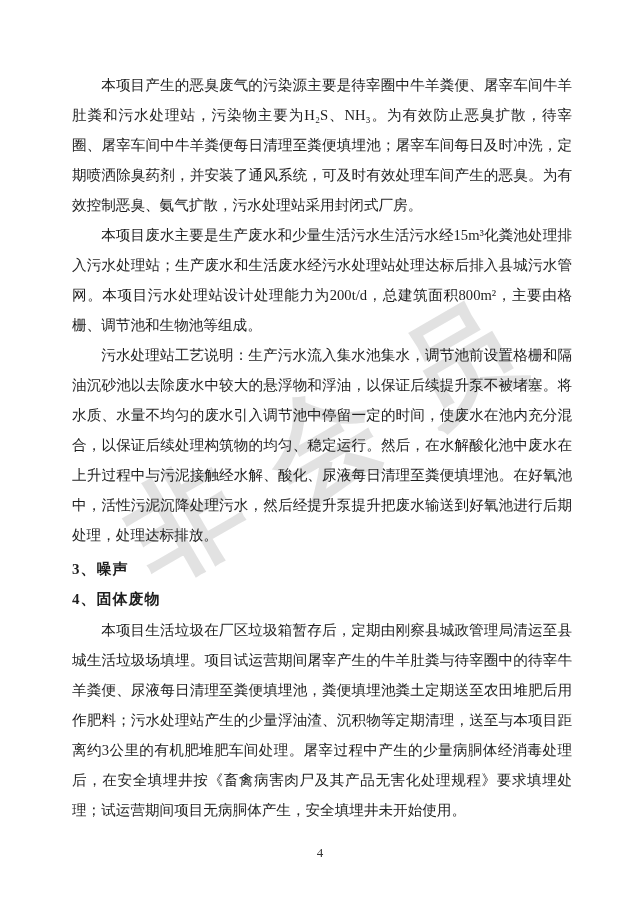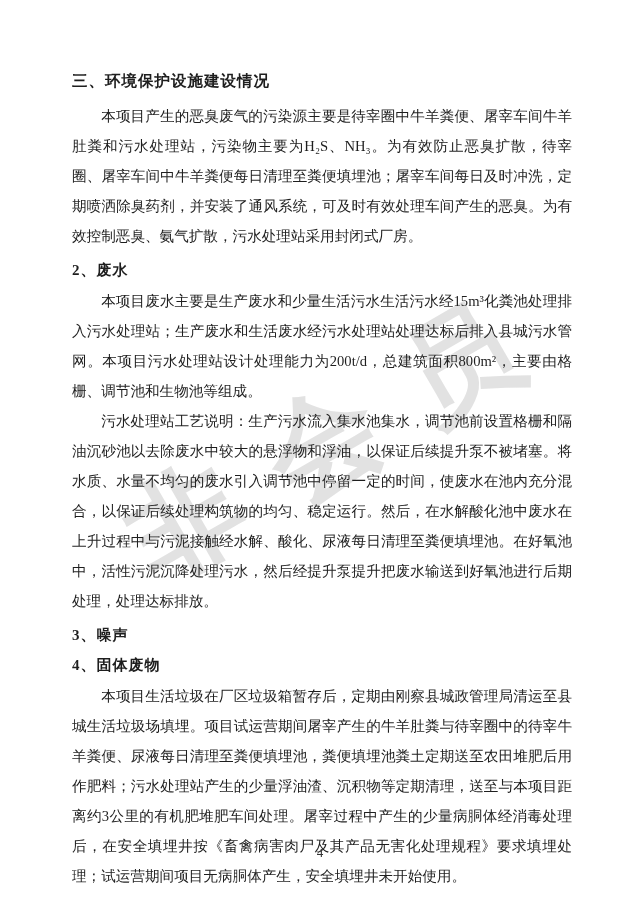--- a/index.html
+++ b/index.html
@@ -64,25 +64,23 @@
 </style>
 </head>
 <body>
 
 <div class="page">
 
   <div class="watermark">非会员</div>
 
   <div class="content">
 
-    <h1 class="doc-title">三、环境保护设施建设情况</h1>
 
     <p class="para">本项目产生的恶臭废气的污染源主要是待宰圈中牛羊粪便、屠宰车间牛羊肚粪和污水处理站，污染物主要为H₂S、NH₃。为有效防止恶臭扩散，待宰圈、屠宰车间中牛羊粪便每日清理至粪便填埋池；屠宰车间每日及时冲洗，定期喷洒除臭药剂，并安装了通风系统，可及时有效处理车间产生的恶臭。为有效控制恶臭、氨气扩散，污水处理站采用封闭式厂房。</p>
 
-    <h2 class="sec-heading">2、废水</h2>
     <p class="para">本项目废水主要是生产废水和少量生活污水生活污水经15m³化粪池处理排入污水处理站；生产废水和生活废水经污水处理站处理达标后排入县城污水管网。本项目污水处理站设计处理能力为200t/d，总建筑面积800m²，主要由格栅、调节池和生物池等组成。</p>
     <p class="para">污水处理站工艺说明：生产污水流入集水池集水，调节池前设置格栅和隔油沉砂池以去除废水中较大的悬浮物和浮油，以保证后续提升泵不被堵塞。将水质、水量不均匀的废水引入调节池中停留一定的时间，使废水在池内充分混合，以保证后续处理构筑物的均匀、稳定运行。然后，在水解酸化池中废水在上升过程中与污泥接触经水解、酸化、尿液每日清理至粪便填埋池。在好氧池中，活性污泥沉降处理污水，然后经提升泵提升把废水输送到好氧池进行后期处理，处理达标排放。</p>
 
     <h2 class="sec-heading">3、噪声</h2>
 
     <h2 class="sec-heading">4、固体废物</h2>
     <p class="para">本项目生活垃圾在厂区垃圾箱暂存后，定期由刚察县城政管理局清运至县城生活垃圾场填埋。项目试运营期间屠宰产生的牛羊肚粪与待宰圈中的待宰牛羊粪便、尿液每日清理至粪便填埋池，粪便填埋池粪土定期送至农田堆肥后用作肥料；污水处理站产生的少量浮油渣、沉积物等定期清理，送至与本项目距离约3公里的有机肥堆肥车间处理。屠宰过程中产生的少量病胴体经消毒处理后，在安全填埋井按《畜禽病害肉尸及其产品无害化处理规程》要求填埋处理；试运营期间项目无病胴体产生，安全填埋井未开始使用。</p>
 
   </div>
 

